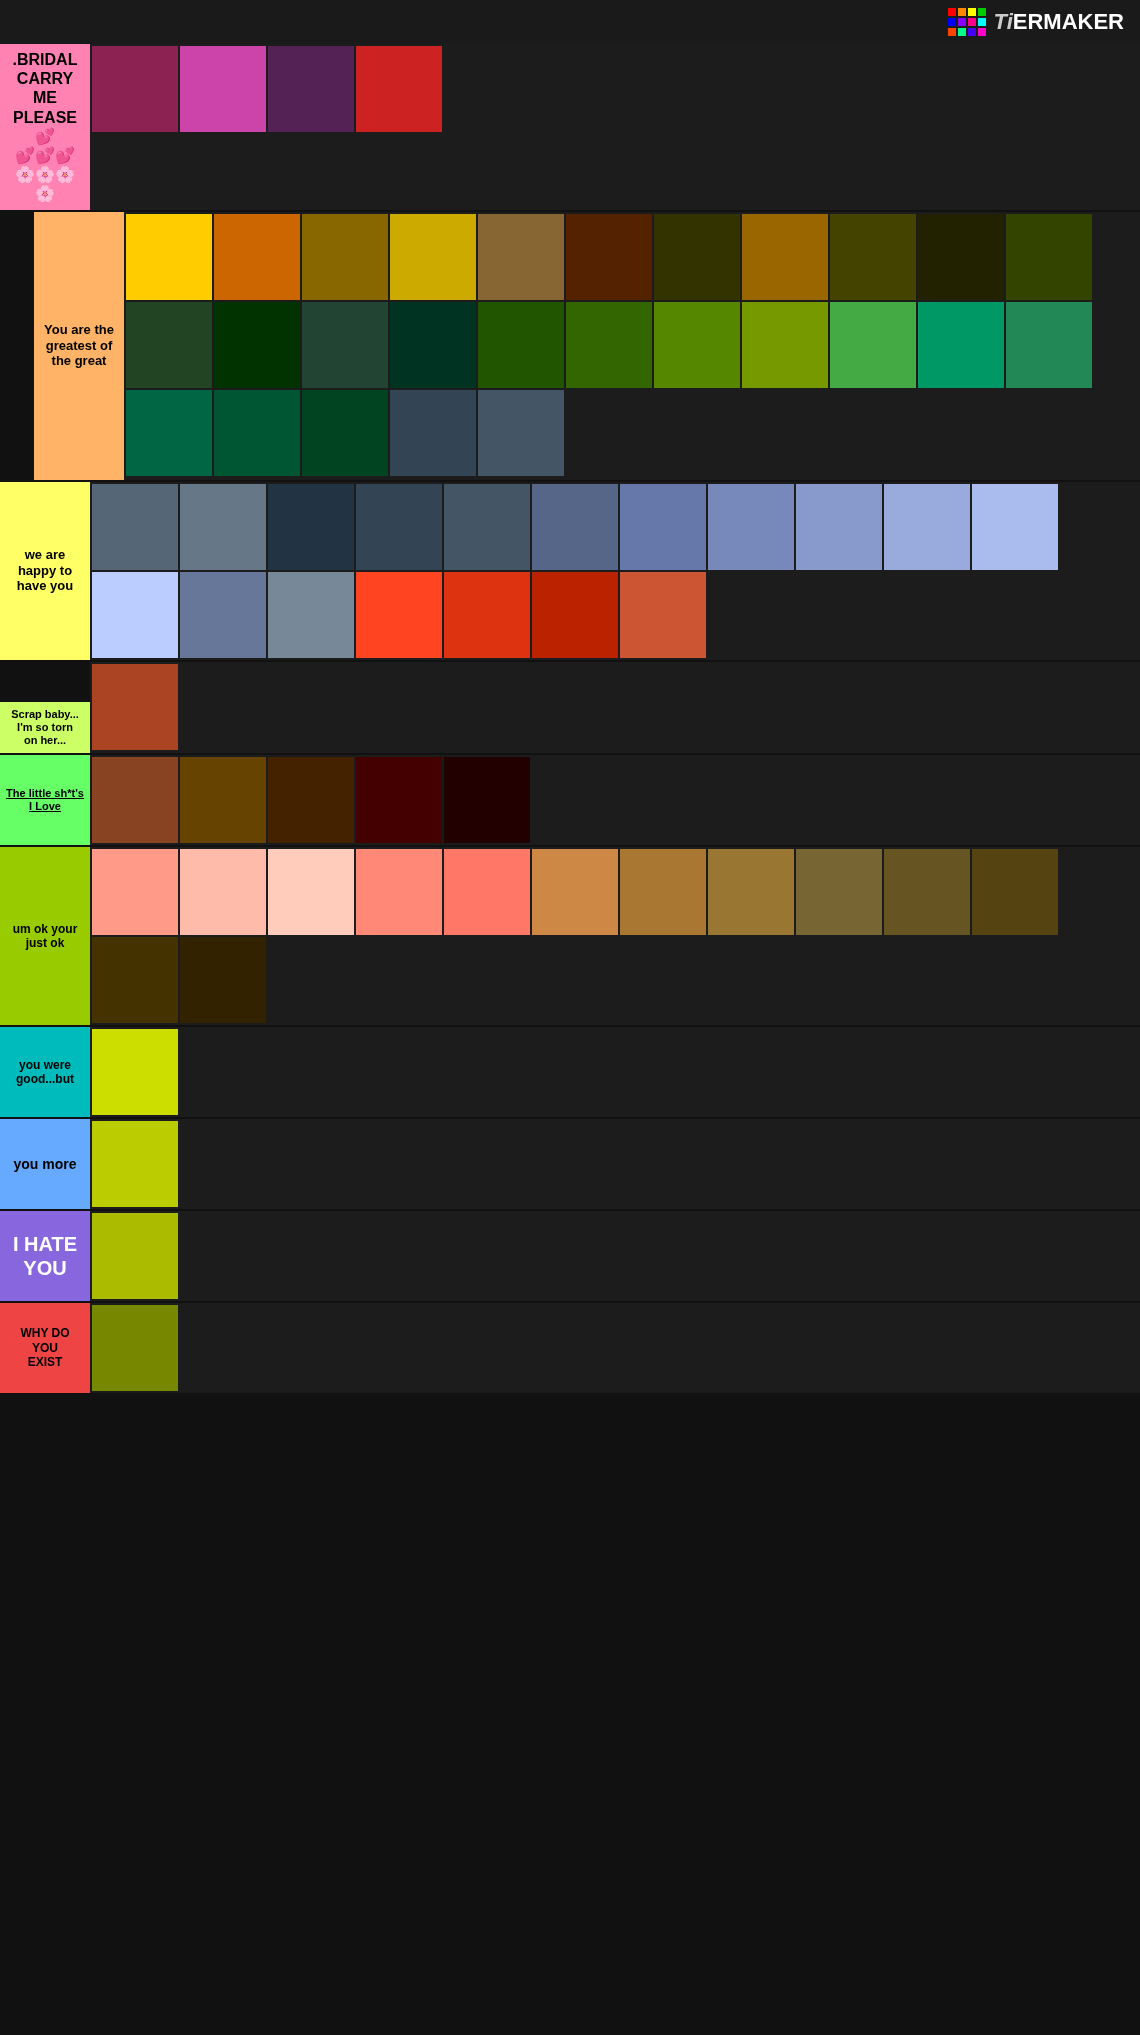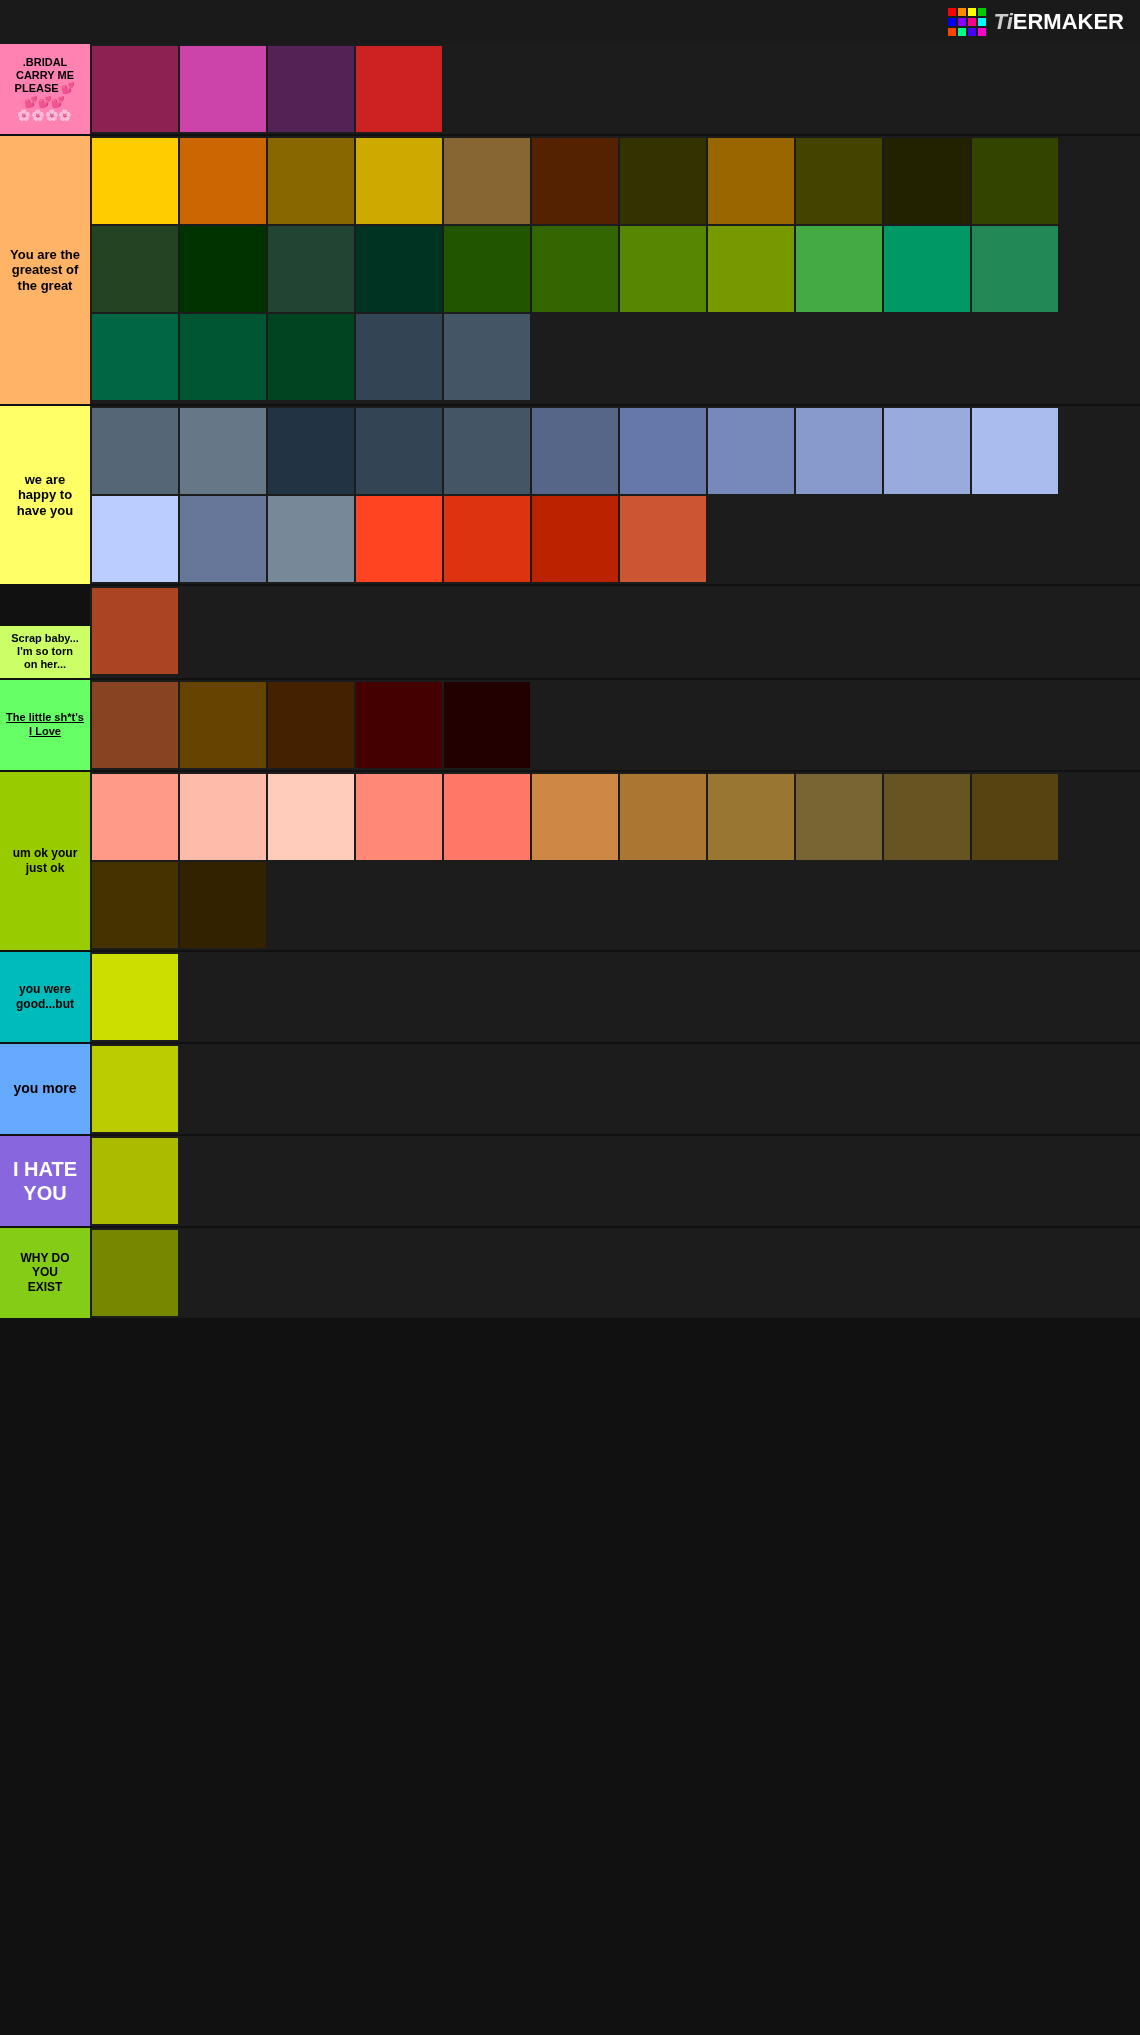--- a/index.html
+++ b/index.html
@@ -209,30 +209,30 @@
     </div>
     <div>
       <span class="logo-text-tier">Ti</span><span class="logo-text-maker">ERMAKER</span>
     </div>
   </div>
 </div>
 
 <div>
 
   <div class="tier-row">
-    <div class="tier-label row-pink" style="font-size:11px;">.BRIDAL CARRY ME PLEASE 💕<br>💕💕💕<br>🌸🌸🌸🌸</div>
+    <div class="tier-label row-pink" style="font-size:16px;">.BRIDAL CARRY ME PLEASE 💕<br>💕💕💕<br>🌸🌸🌸🌸</div>
     <div class="tier-items tier-items-bg">
       <div class="char-box c1"></div>
       <div class="char-box c3"></div>
       <div class="char-box c2"></div>
       <div class="char-box c4"></div>
     </div>
   </div>
 
-  <div class="tier-row" style="min-height:270px;">
+  <div class="tier-row" style="min-height:270px;padding-left:34px;">
     <div class="tier-label row-orange">You are the greatest of the great</div>
     <div class="tier-items tier-items-bg">
       <div class="char-box c5"></div>
       <div class="char-box c6"></div>
       <div class="char-box c7"></div>
       <div class="char-box c8"></div>
       <div class="char-box c9"></div>
       <div class="char-box c10"></div>
       <div class="char-box c11"></div>
       <div class="char-box c12"></div>
@@ -337,19 +337,19 @@
 
   <div class="tier-row" style="min-height:90px;">
     <div class="tier-label row-medpurple" style="font-size:20px; color:white;">I HATE YOU</div>
     <div class="tier-items tier-items-bg">
       <div class="char-box c82"></div>
     </div>
   </div>
 
 
   <div class="tier-row" style="min-height:90px;">
-    <div class="tier-label" style="background:#84cc16; width:90px; min-width:90px; display:flex; align-items:center; justify-content:center; text-align:center; font-weight:bold; font-size:12px; padding:16px; color:#000;">WHY DO YOU EXIST</div>
+    <div class="tier-label" style="background:#ef4444; width:90px; min-width:90px; display:flex; align-items:center; justify-content:center; text-align:center; font-weight:bold; font-size:12px; padding:16px; color:#000;">WHY DO YOU EXIST</div>
     <div class="tier-items tier-items-bg">
       <div class="char-box c85"></div>
     </div>
   </div>
 
 </div>
 
 </body></html>

